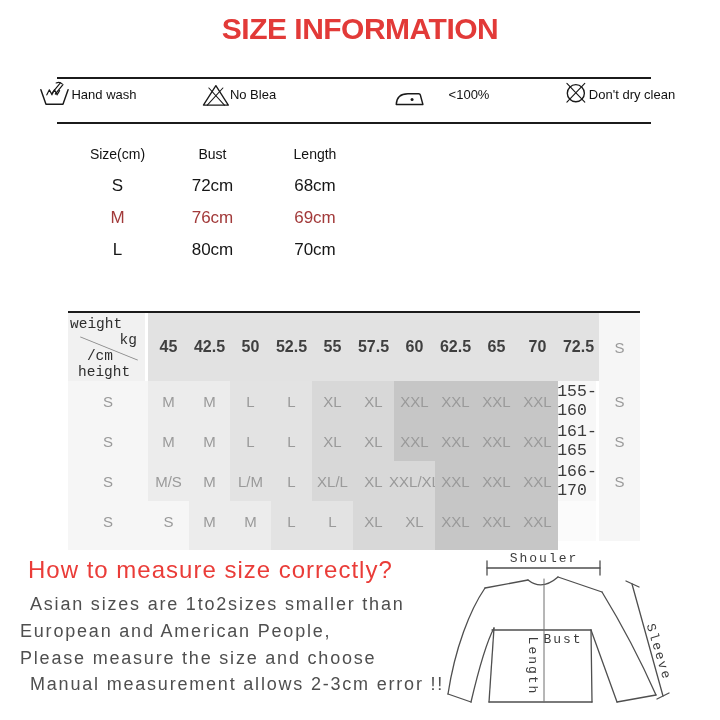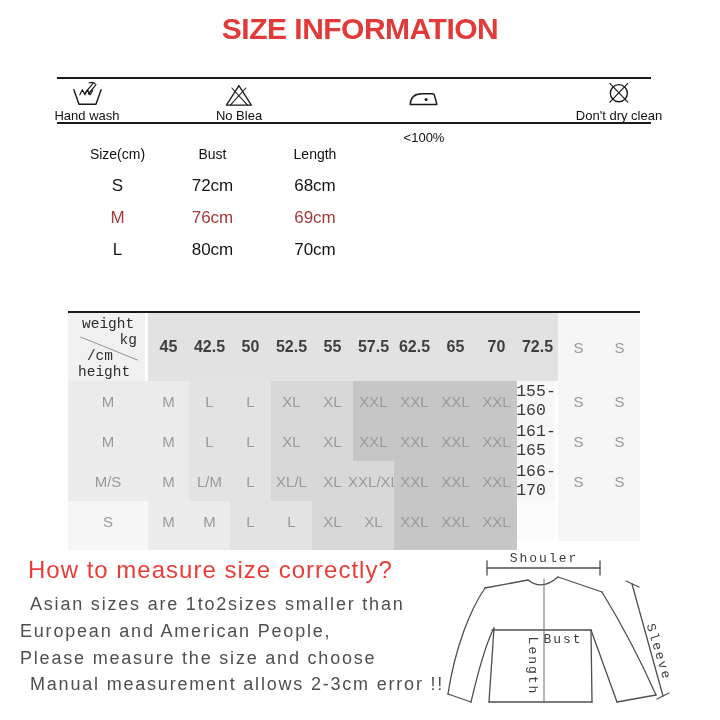--- a/index.html
+++ b/index.html
@@ -16,25 +16,25 @@
     font-size:30px; font-weight:800; letter-spacing:-.5px; color:var(--red-title);
   }
 
   
   .care-strip {
     position:absolute; left:57px; top:77px; width:594px; height:47px;
     border-top:2px solid #1b1b1b; border-bottom:2px solid #1b1b1b;
   }
   .care-item {
     position:absolute; top:2px; transform:translateX(-50%);
-    display:flex; flex-direction:column; align-items:center; white-space:nowrap;
+    display:flex; flex-direction:row; align-items:center; white-space:nowrap;
   }
   .care-item:nth-child(1){ left:30px; }
   .care-item:nth-child(2){ left:182px; }
-  .care-item:nth-child(3){ left:367px;gap:22px; }
+  .care-item:nth-child(3){ left:384px;gap:22px; }
   .care-item:nth-child(4){ left:562px; }
   .care-icon { height:26px; display:flex; align-items:flex-end; }
   .care-icon svg { stroke:#1a1a1a; fill:none; stroke-width:1.7; stroke-linecap:round; stroke-linejoin:round; }
   .care-label { font-size:13px; color:#111; margin-top:1px; }
 
   
   .st { position:absolute; left:70px; top:138px; width:300px; }
   .st-row { display:grid; grid-template-columns:95px 95px 110px; height:32px; align-items:center; text-align:center; }
   .st-head .st-cell { font-size:14px; color:#121212; }
   .st-cell { font-size:17px; color:#161616; }
@@ -45,21 +45,21 @@
     position:absolute; left:68px; top:311px;
     display:grid; grid-template-columns:80px repeat(12,41px);
     grid-template-rows:68px repeat(4,40px) 9px;
     border-top:2px solid #1b1b1b;
   }
   .mx-corner {
     position:relative; background:#f1f1f1; border-right:3px solid #fff;
     font-family:"Liberation Mono","DejaVu Sans Mono",monospace;
     font-size:14.5px; line-height:16px; color:#2e2e2e; padding-top:3px;
   }
-  .mx-corner .cw { padding-left:14px; }
+  .mx-corner .cw { padding-left:2px; }
   .mx-corner .ck { text-align:right; padding-right:8px; }
   .mx-corner .cc { text-align:right; padding-right:32px; }
   .mx-corner .ch { padding-left:10px; }
   .cdiag { position:absolute; left:10px; top:35px; width:62px; height:1px; background:#8a8a8a; transform:rotate(22deg); }
   .mx-num {
     background:#e2e2e2; display:flex; align-items:center; justify-content:center;
     font-size:16px; font-weight:700; color:#3f3f3f;
   }
   .mx-label {
     background:#f7f7f7; border-right:3px solid #fff;
@@ -169,20 +169,21 @@
       <div class="cc">/cm</div>
       <div class="ch">height</div>
       <div class="cdiag"></div>
     </div>
     <div class="mx-num">45</div>
     <div class="mx-num">42.5</div>
     <div class="mx-num">50</div>
     <div class="mx-num">52.5</div>
     <div class="mx-num">55</div>
     <div class="mx-num">57.5</div>
+    <div class="mx-num">60</div>
     <div class="mx-num">62.5</div>
     <div class="mx-num">65</div>
     <div class="mx-num">70</div>
     <div class="mx-num">72.5</div>
     <div class="mx-cell" style="background:#f6f6f6">S</div>
     <div class="mx-cell" style="background:#f6f6f6">S</div>
     <div class="mx-cell" style="background:#ececec">M</div>
     <div class="mx-cell" style="background:#ececec">M</div>
     <div class="mx-cell" style="background:#e3e3e3">L</div>
     <div class="mx-cell" style="background:#e3e3e3">L</div>

